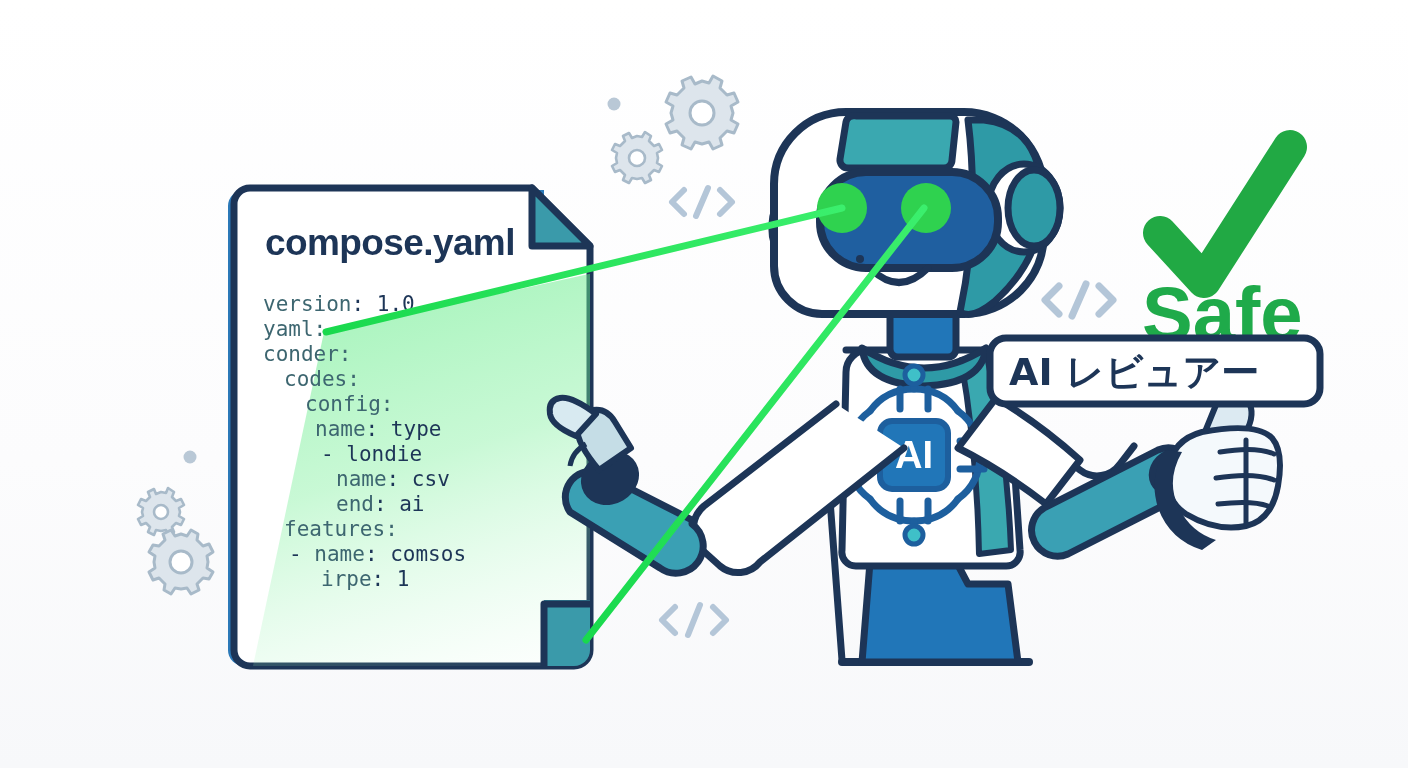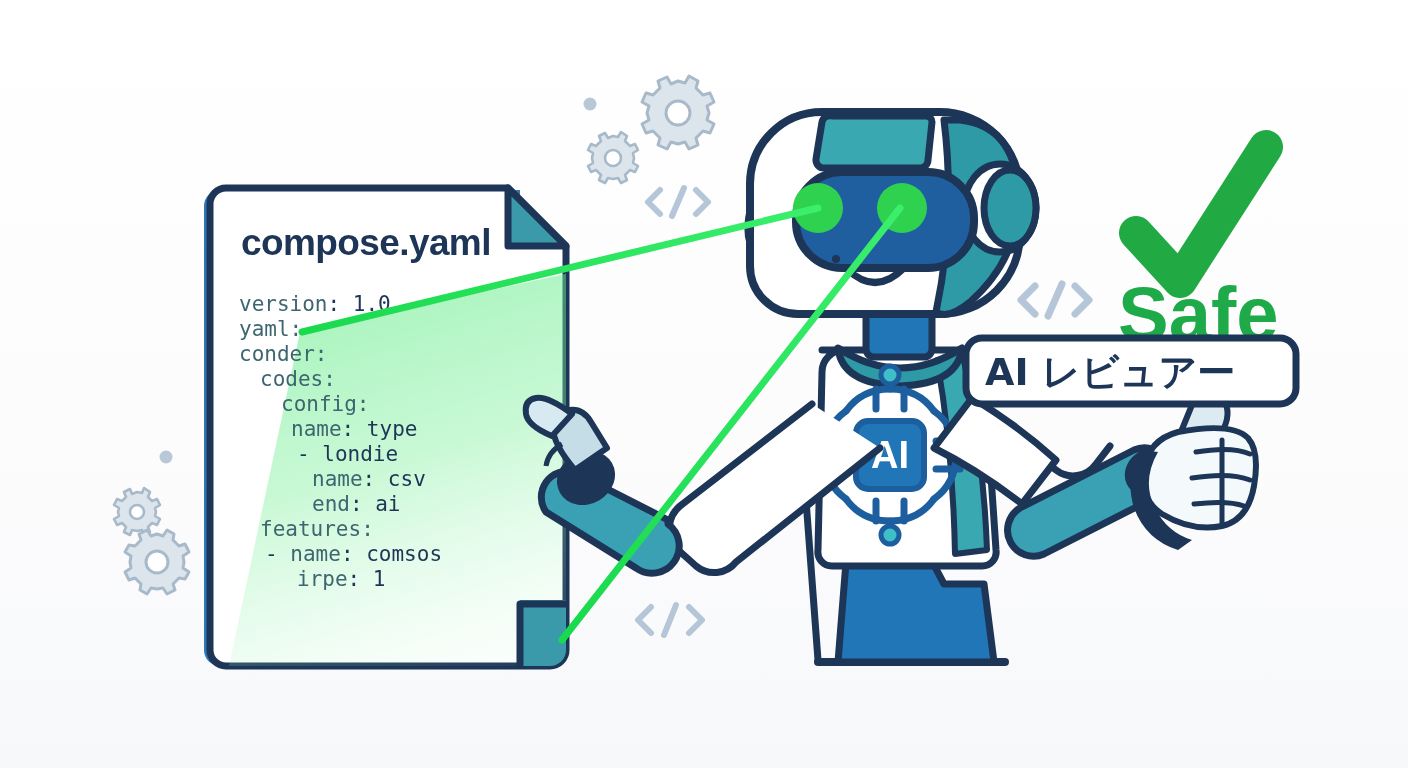--- a/index.html
+++ b/index.html
@@ -3,21 +3,21 @@
 <meta charset="utf-8">
 <style>
   html,body{margin:0;padding:0;}
   body{
     width:1408px;height:768px;
     background:#ffffff;
     font-family:"Liberation Sans",sans-serif;
     overflow:hidden;
     position:relative;
   }
-  #scene{position:absolute;inset:0;}
+  #scene{position:absolute;inset:0;padding-left:24px;}
   svg{display:block;}
   .bg{position:absolute;inset:0;background:linear-gradient(180deg,#ffffff 0%,#fcfcfd 60%,#f7f8fa 100%);}
 </style>
 </head>
 <body>
 
 <div class="bg"></div>
 
 <div id="scene">
 <svg width="1408" height="768" viewBox="0 0 1408 768" xmlns="http://www.w3.org/2000/svg">

